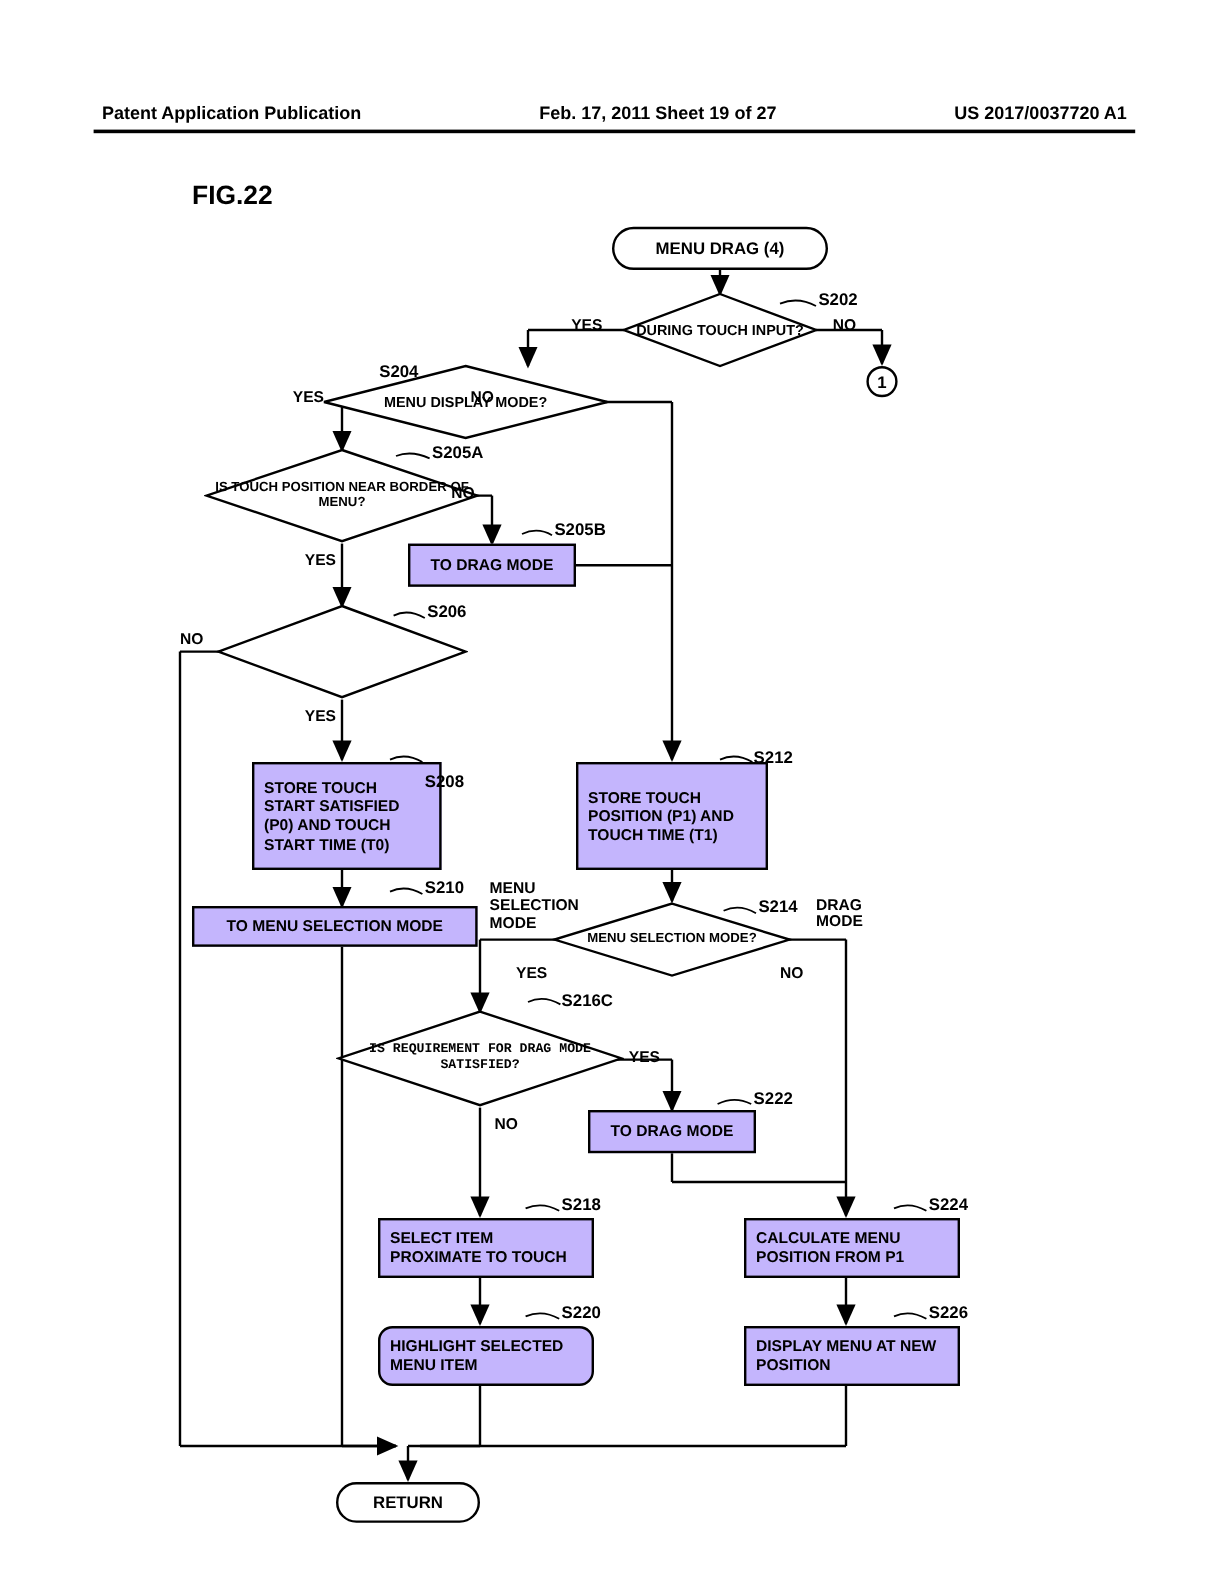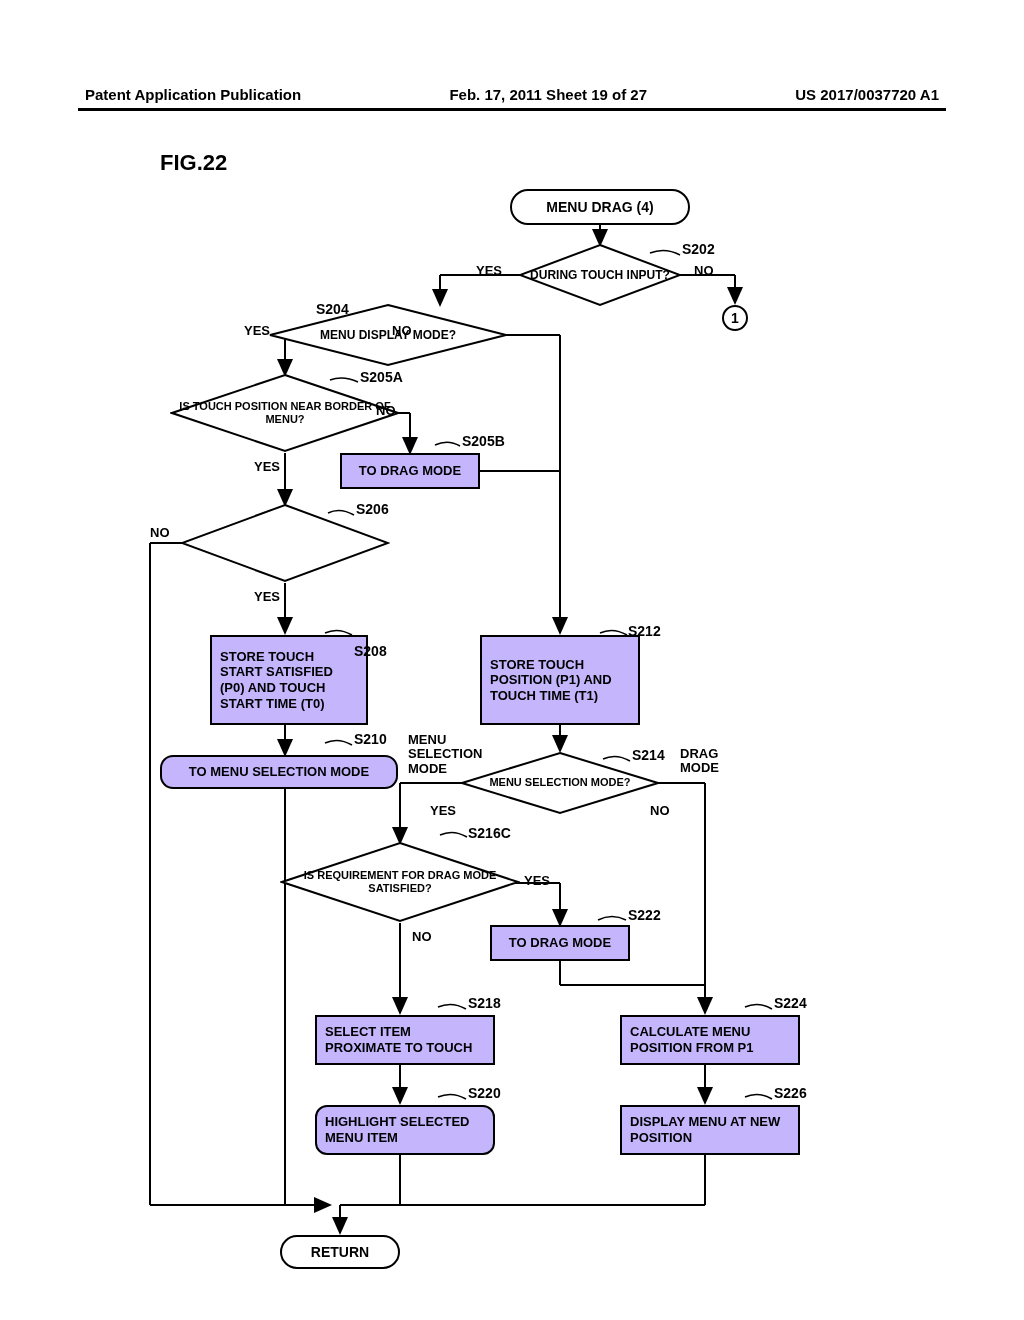--- a/index.html
+++ b/index.html
@@ -165,36 +165,36 @@
     <span class="lbl" style="top:404px; left:114px;">YES</span>
     <span class="lbl" style="top:340px; left:10px;">NO</span>
     <span class="step-lbl" style="top:316px; left:216px;">S206</span>
 
     <div class="el process" style="top:450px; left:70px; width:158px; height:90px;">STORE TOUCH START SATISFIED (P0) AND TOUCH START TIME (T0)</div>
     <span class="step-lbl" style="top:438px; left:214px;margin-top:20px;">S208</span>
 
     <div class="el process" style="top:450px; left:340px; width:160px; height:90px;">STORE TOUCH POSITION (P1) AND TOUCH TIME (T1)</div>
     <span class="step-lbl" style="top:438px; left:488px;">S212</span>
 
-    <div class="el process" style="top:570px; left:20px; width:238px; height:34px; justify-content:center;border-radius:13px;">TO MENU SELECTION MODE</div>
+    <div class="el process" style="top:570px; left:20px; width:238px; height:34px; justify-content:center;">TO MENU SELECTION MODE</div>
     <span class="step-lbl" style="top:546px; left:214px;">S210</span>
 
     <div class="el diamond" style="top:566px; left:320px; width:200px; height:64px;">
       <svg viewBox="0 0 200 64">
           <polygon points="100,2 198,32 100,62 2,32" fill="#fff" stroke="#000" stroke-width="2"></polygon>
         </svg>
       <span class="diamond-text" style="font-size:11px;">MENU SELECTION MODE?</span>
     </div>
     <span class="lbl" style="top:618px; left:290px;">YES</span>
     <span class="lbl" style="top:618px; left:510px;">NO</span>
     <span class="step-lbl" style="top:562px; left:492px;">S214</span>
     <span class="lbl" style="top:548px; left:268px; width:80px; line-height:1.1;">MENU SELECTION MODE</span>
     <span class="lbl" style="top:562px; left:540px; width:60px; line-height:1.1;">DRAG MODE</span>
 
-    <div class="el diamond" style="top:656px; left:140px; width:240px; height:82px;">
+    <div class="el diamond" style="top:656px; left:140px; width:240px; height:82px;font-family:Liberation Mono, monospace;">
       <svg viewBox="0 0 240 82">
           <polygon points="120,2 238,41 120,80 2,41" fill="#fff" stroke="#000" stroke-width="2"></polygon>
         </svg>
       <span class="diamond-text" style="font-size:11px;">IS REQUIREMENT FOR DRAG MODE SATISFIED?</span>
     </div>
     <span class="lbl" style="top:688px; left:384px;">YES</span>
     <span class="lbl" style="top:744px; left:272px;">NO</span>
     <span class="step-lbl" style="top:640px; left:328px;">S216C</span>
 
     <div class="el process" style="top:740px; left:350px; width:140px; height:36px; justify-content:center;">TO DRAG MODE</div>

